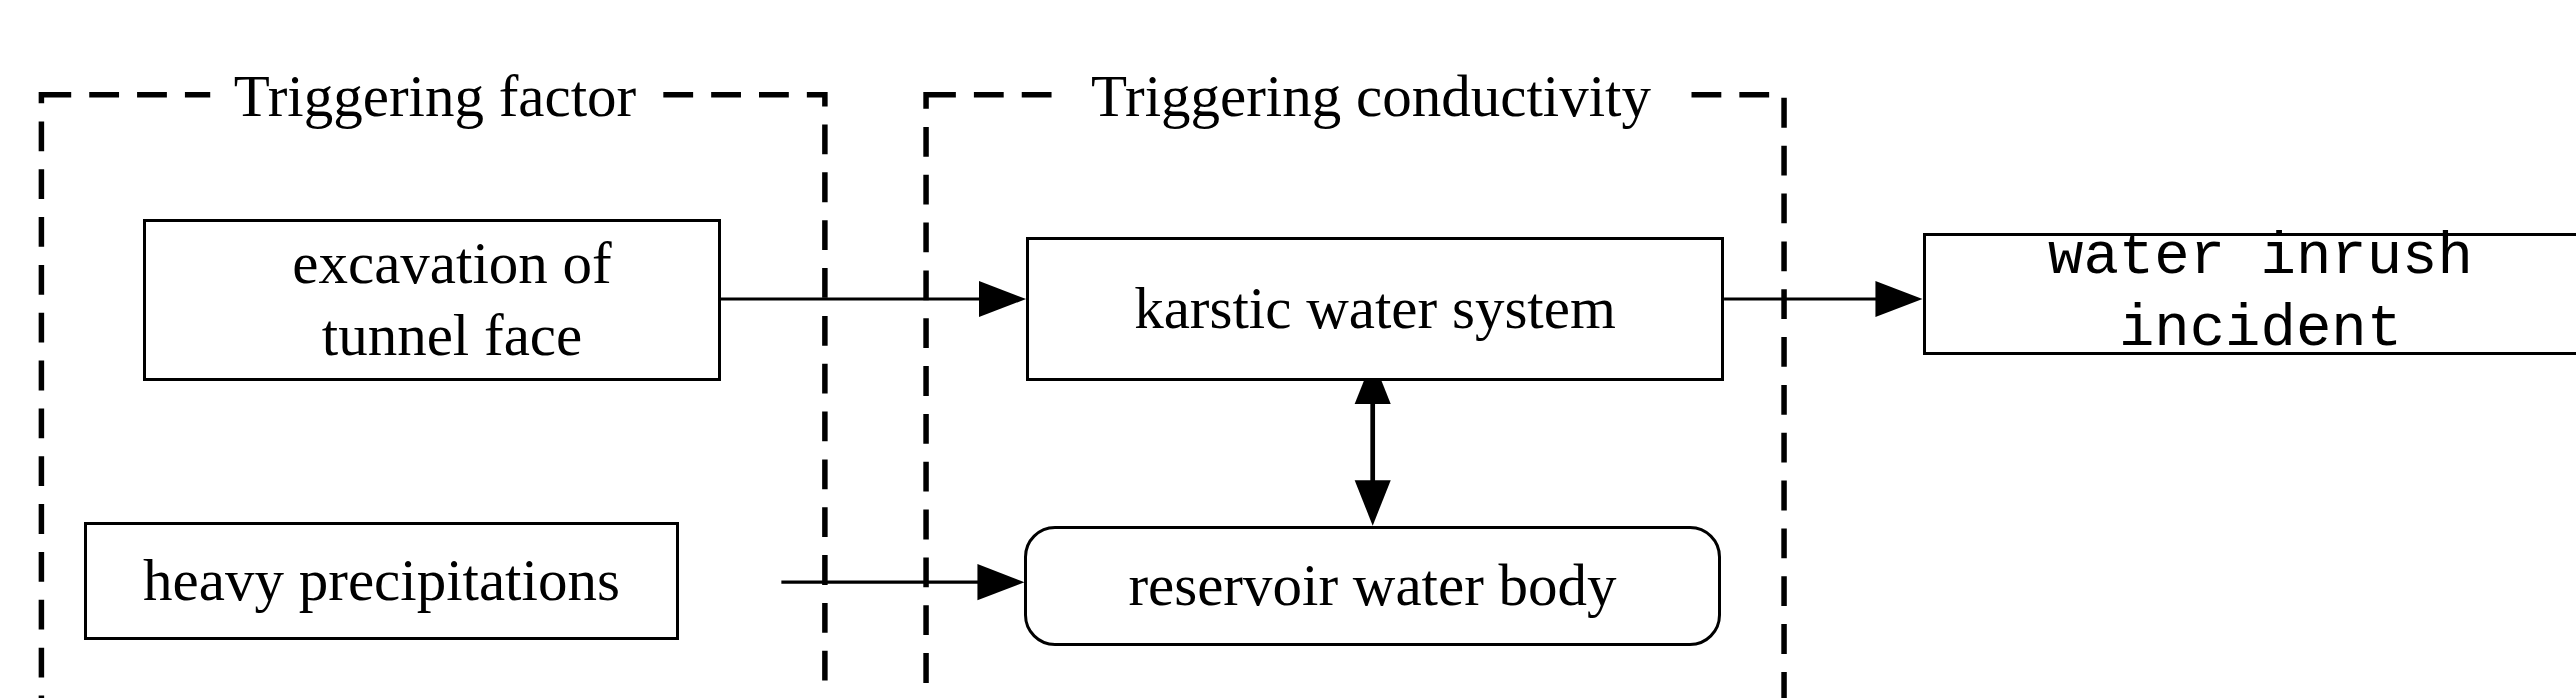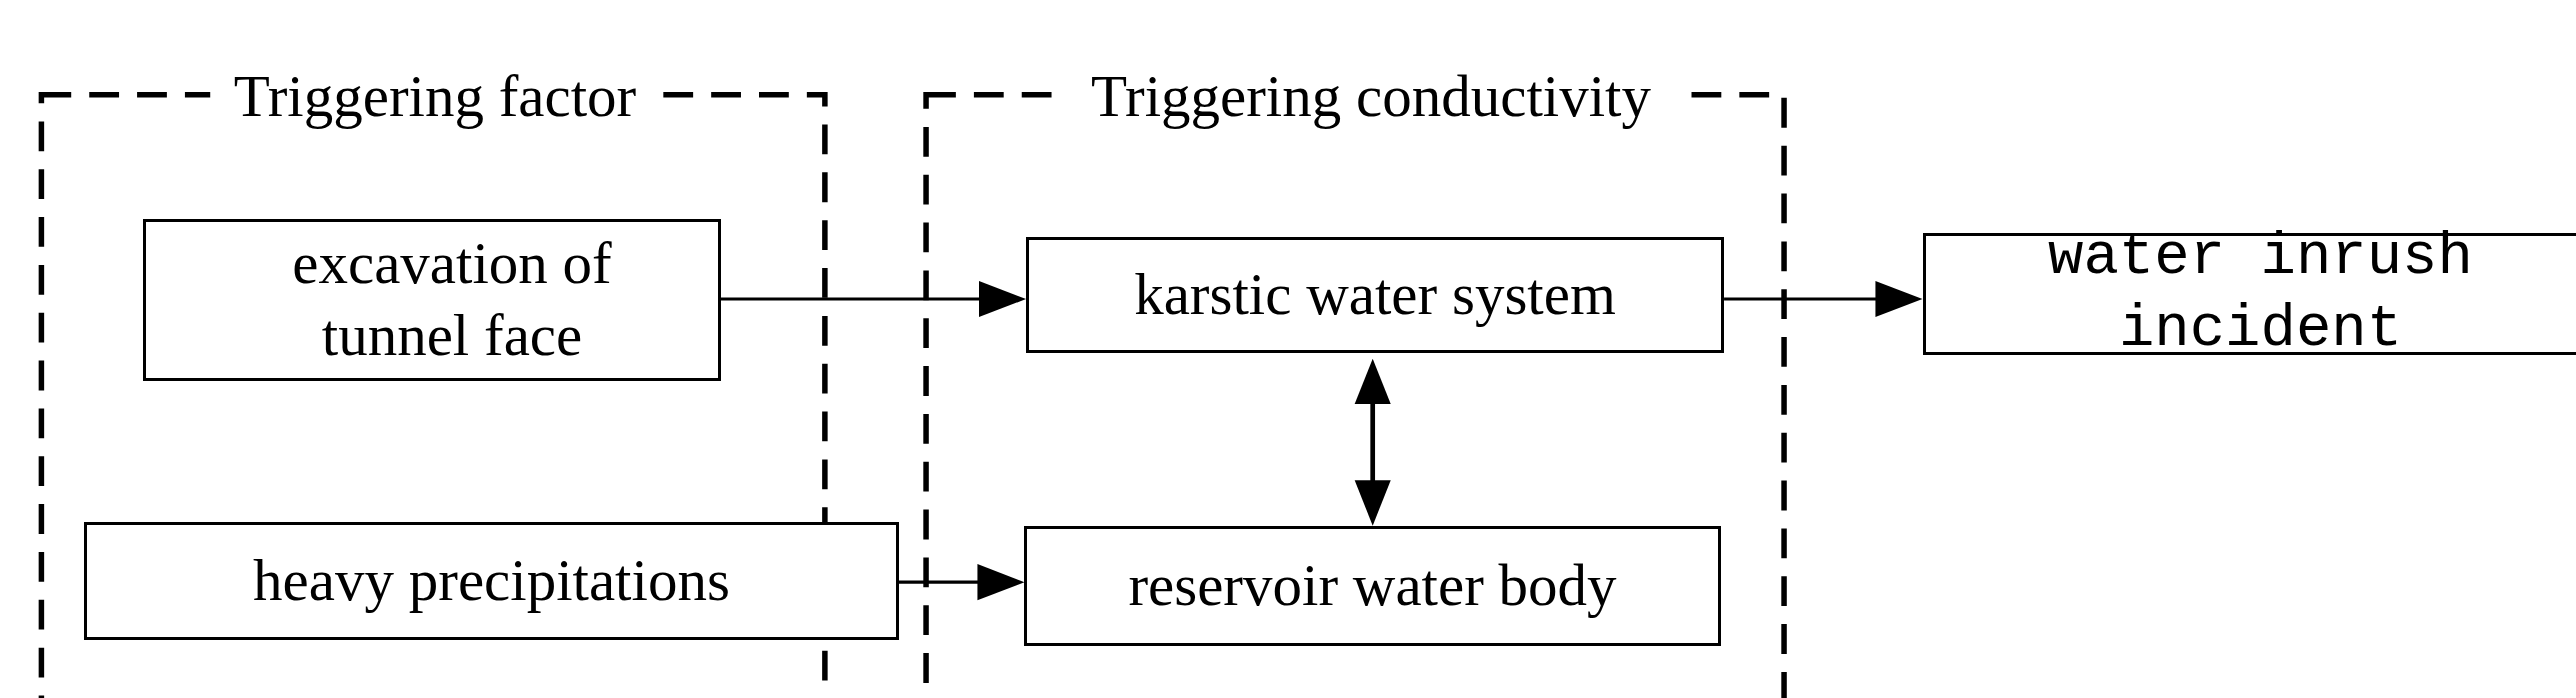--- a/index.html
+++ b/index.html
@@ -40,23 +40,23 @@
   .group-label {
     position: absolute;
     transform: translate(-50%, -50%);
     background: #ffffff;
     padding: 0 23.5px;
     font-size: 59px;
     white-space: nowrap;
     z-index: 2;
   }
   #node-excavation      { left: 143px;  top: 178px; width: 578px; height: 162px; padding-left: 40px; }
-  #node-heavy           { left: 84px;  top: 481px; width: 815px; height: 118px; }
-  #node-karstic         { left: 1026px; top: 196px; width: 698px; height: 116px; }
-  #node-reservoir       { left: 1024px; top: 485px; width: 697px; height: 120px; }
+  #node-heavy           { left: 84px;  top: 481px; width: 595px; height: 118px; }
+  #node-karstic         { left: 1026px; top: 196px; width: 698px; height: 144px; }
+  #node-reservoir       { left: 1024px; top: 485px; width: 697px; height: 120px; border-radius: 31px; }
   #node-inrush          { left: 1923px; top: 192px; width: 675px; height: 122px; font-family: Liberation Mono, monospace; }
   #label-triggering     { left: 435px;  top: 55px; }
   #label-hydraulic      { left: 1371px; top: 55px; }
 </style>
 </head>
 <body>
 
 <div id="canvas">
 
   <svg id="arrow-layer" viewBox="0 0 3284 890" xmlns="http://www.w3.org/2000/svg">

